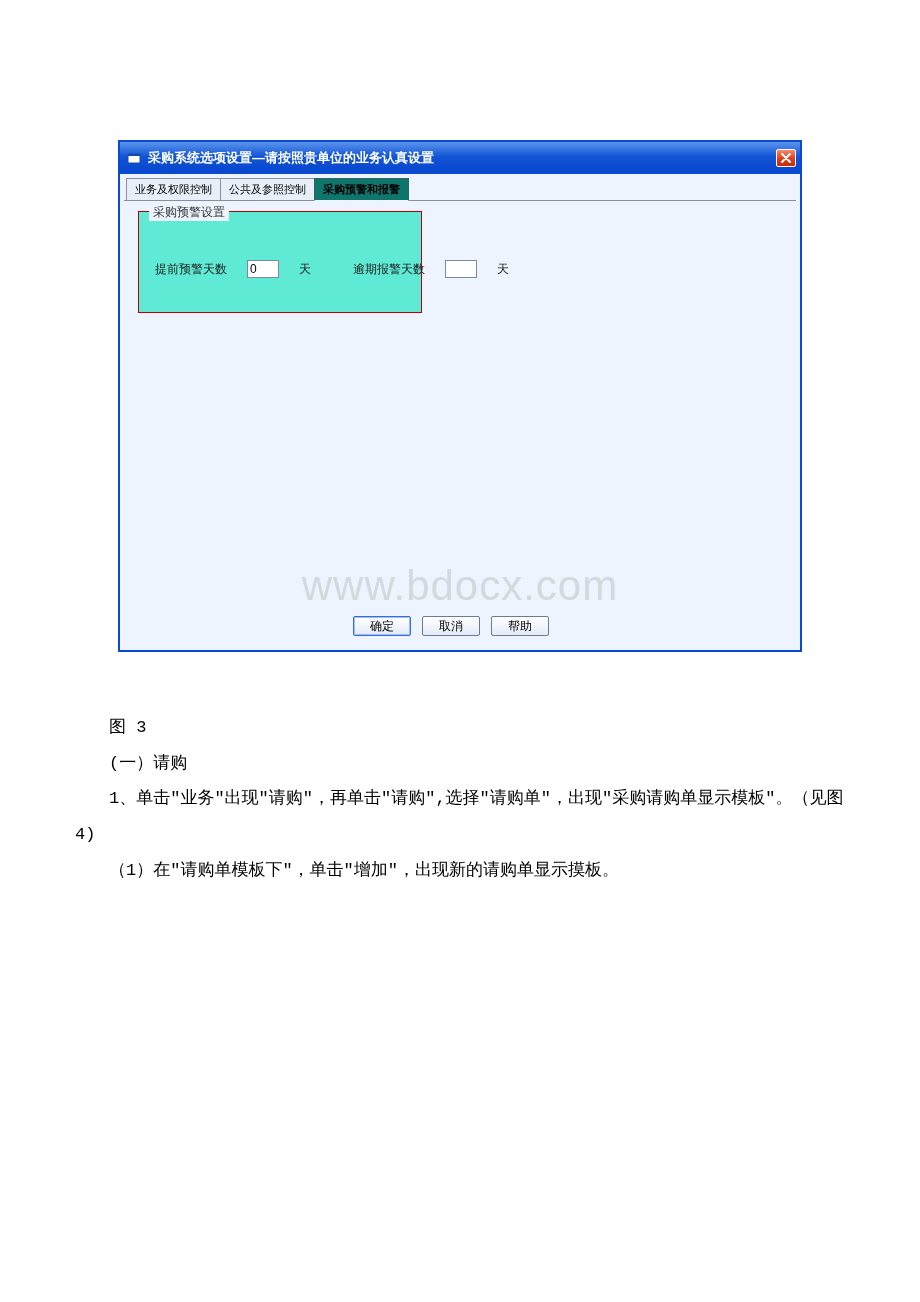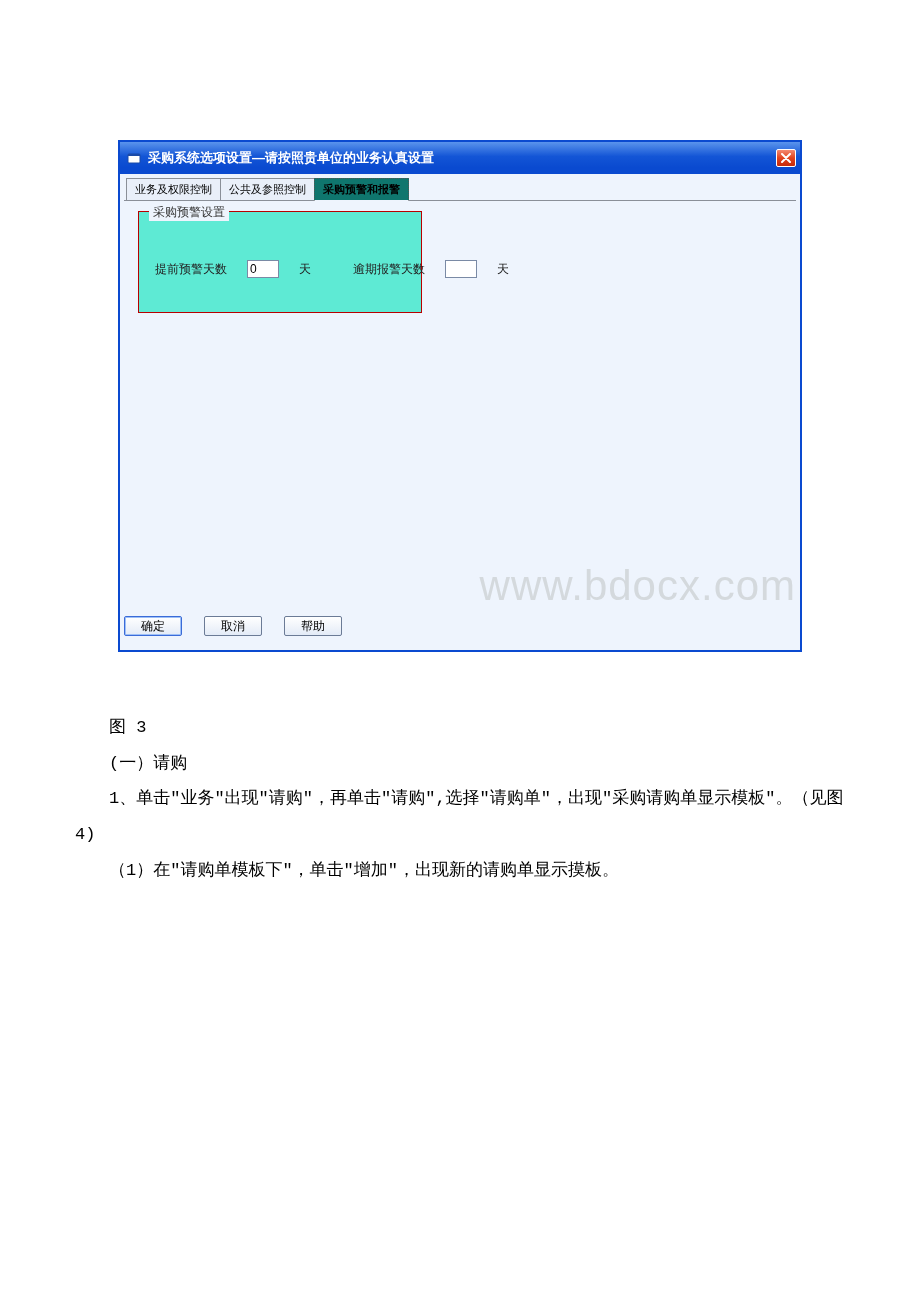--- a/index.html
+++ b/index.html
@@ -108,33 +108,33 @@
     height: 18px;
     border: 1px solid #7a8aa5;
     background: #fff;
     font-size: 12px;
     padding: 0 2px;
   }
   .fields-row .unit { margin-right: 22px; }
   .watermark {
     position: absolute;
     left: 0; right: 0; bottom: 0;
-    text-align: right;
+    text-align: center;
     font-size: 42px;
     font-weight: 300;
     color: #d4d9dd;
     letter-spacing: 1px;
     pointer-events: none;
     white-space: nowrap;
     overflow: hidden;
   }
   .buttonbar {
     display: flex;
-    justify-content: flex-start;
-    gap: 22px;
+    justify-content: center;
+    gap: 11px;
     padding: 6px 18px 8px 0;
     font-size: 12px;
   }
   .btn {
     min-width: 58px;
     height: 20px;
     border: 1px solid #6b7b96;
     background: linear-gradient(180deg,#ffffff,#e3ebf7);
     border-radius: 2px;
     font-size: 12px;

